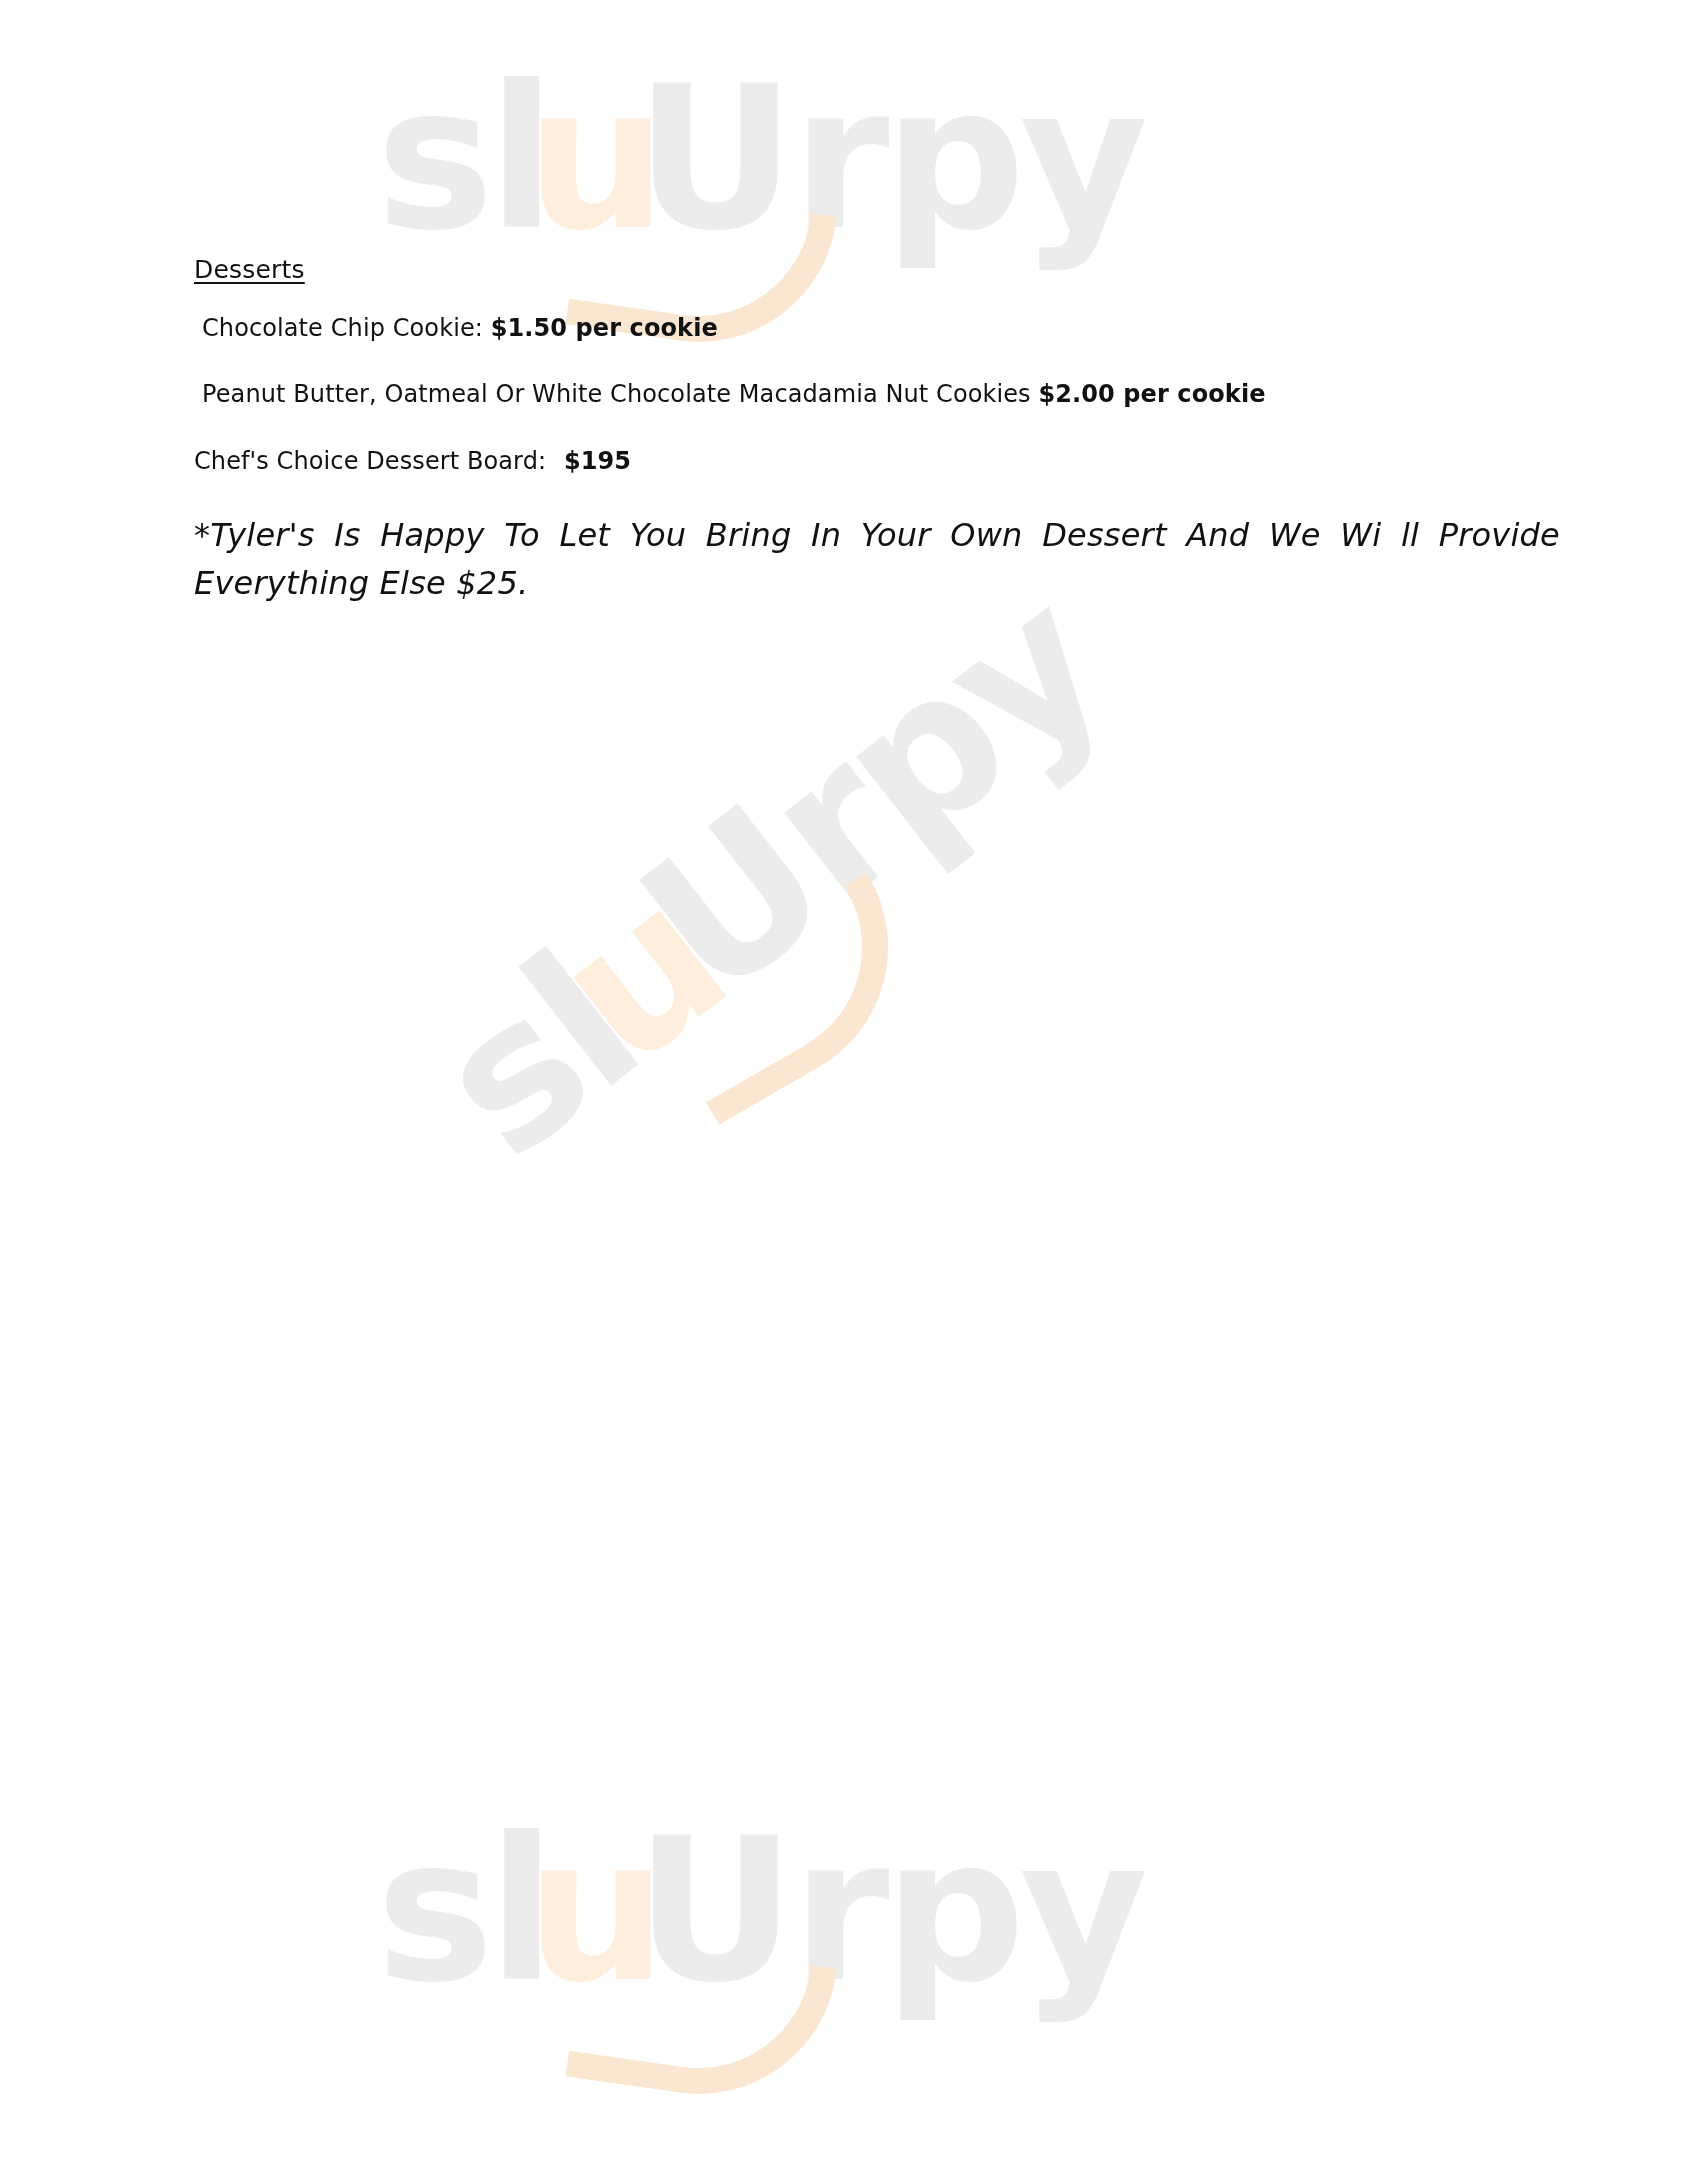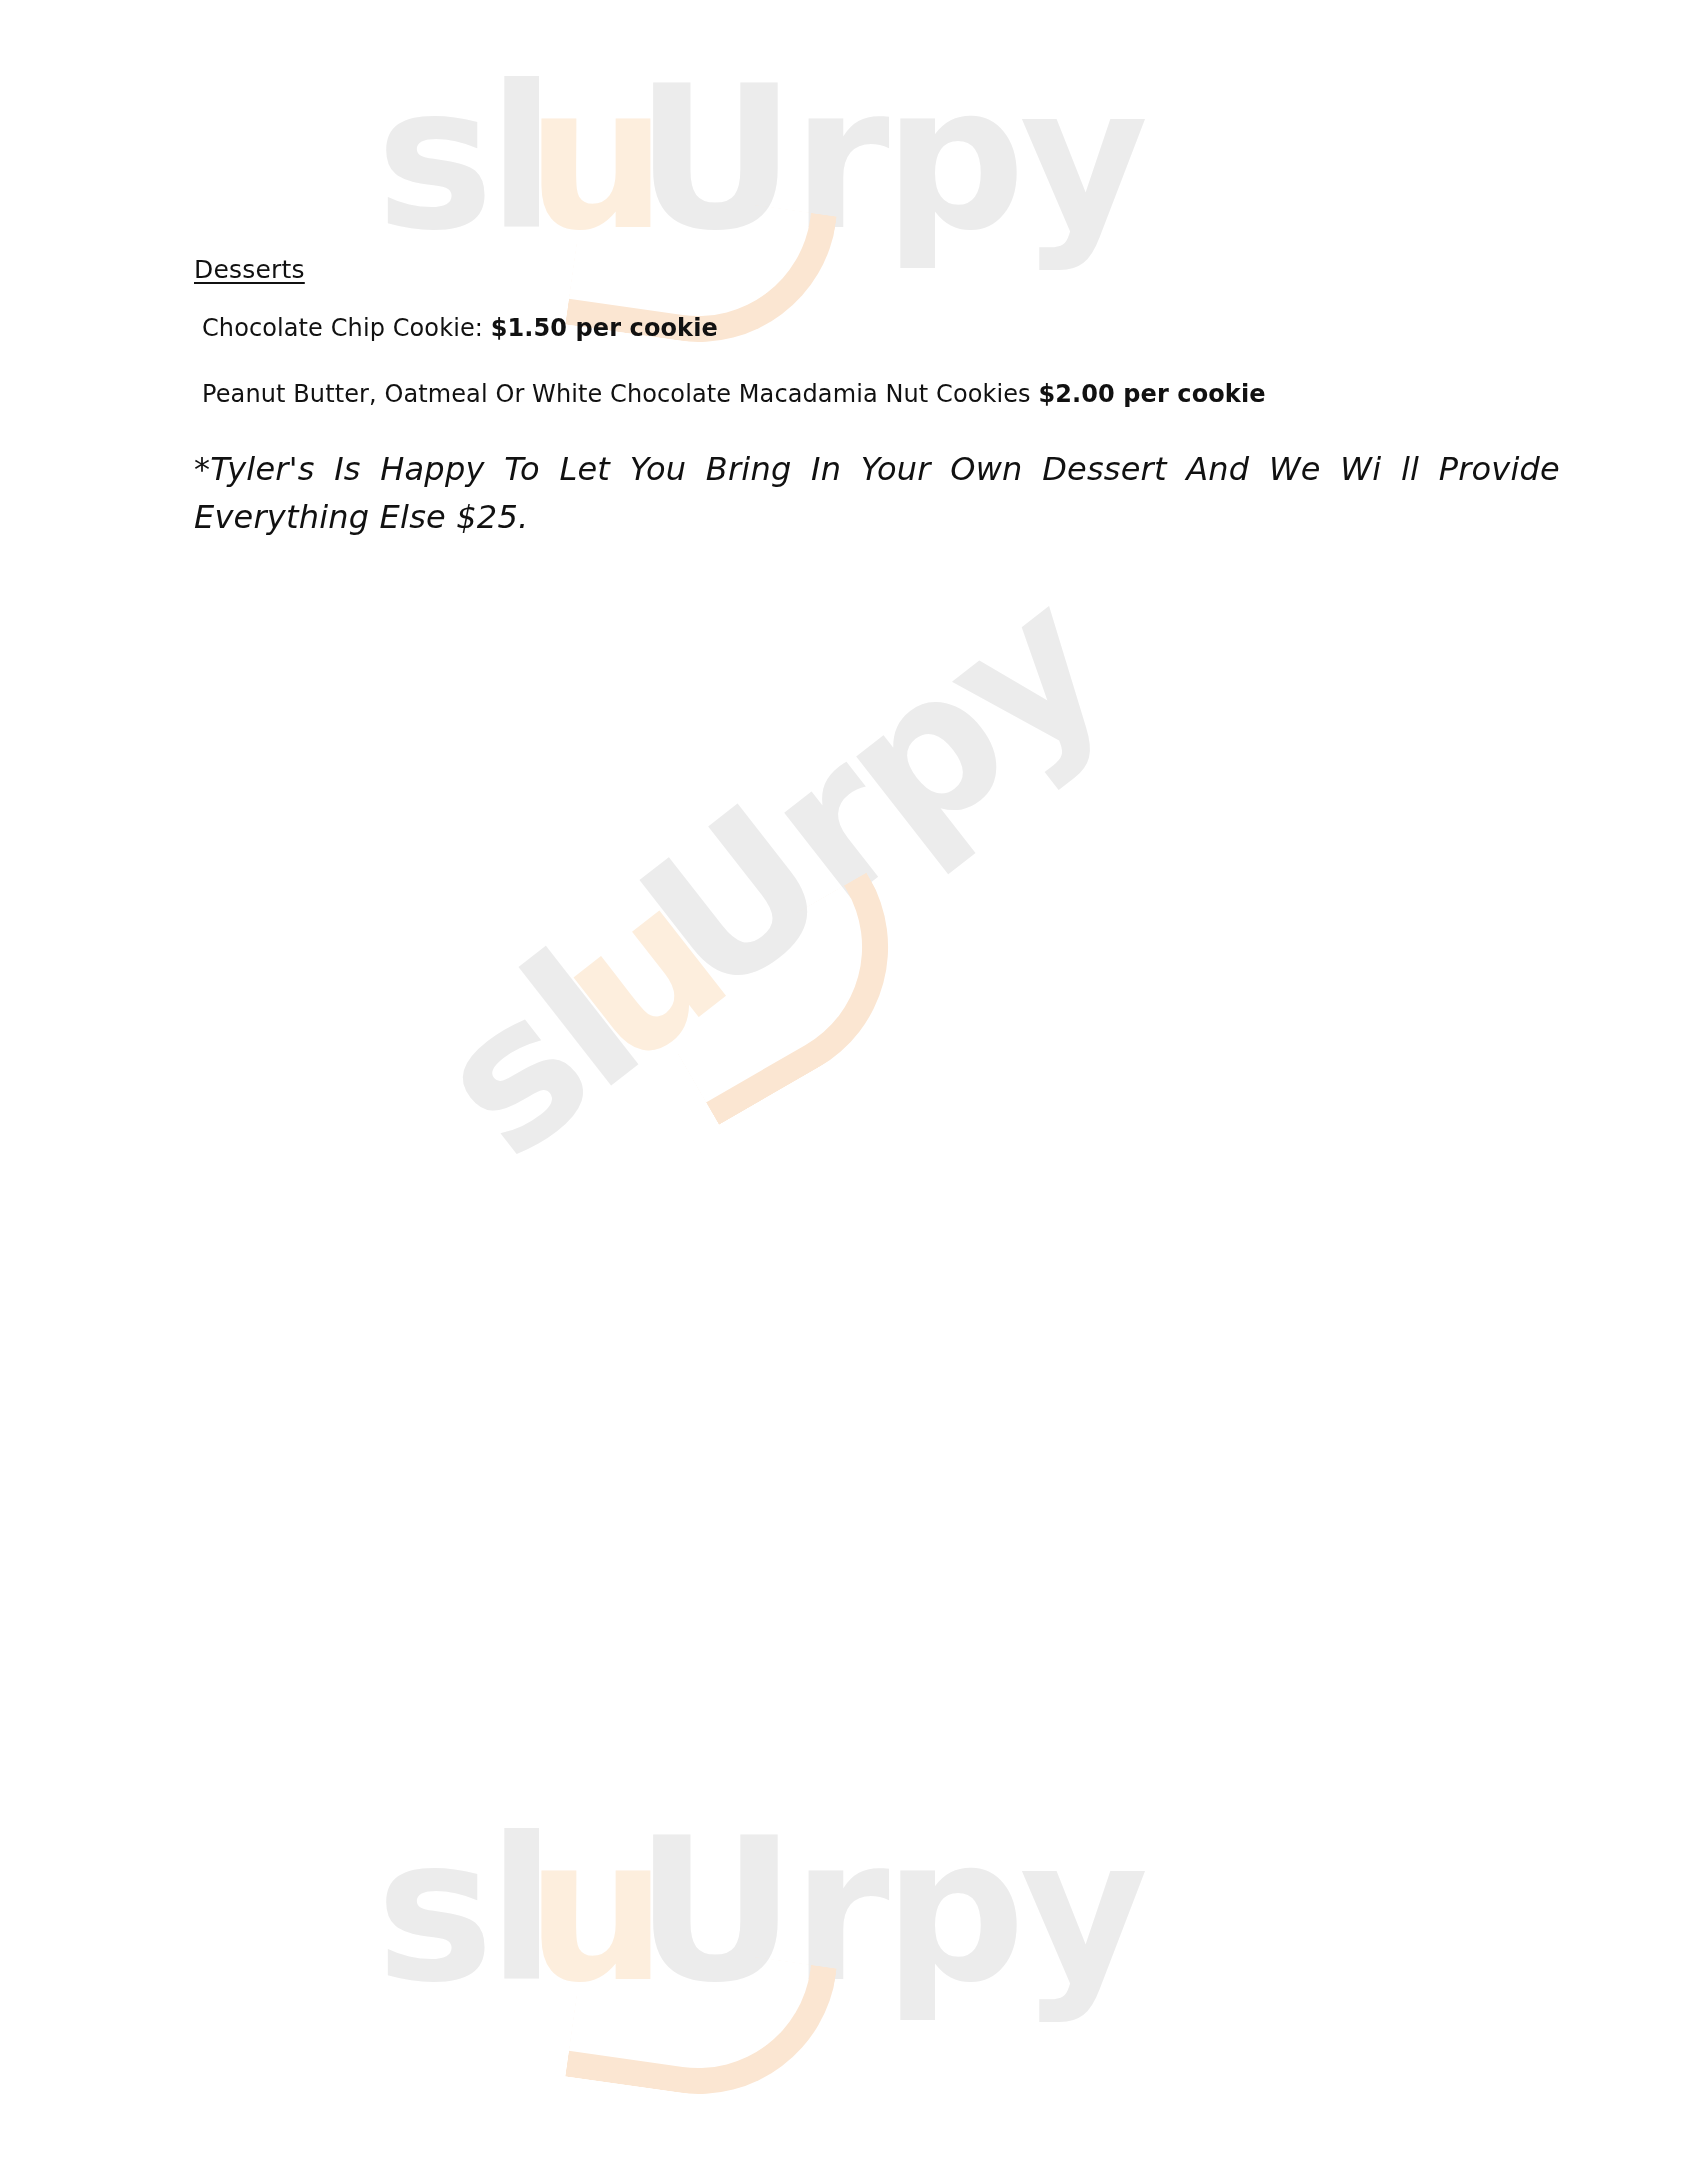--- a/index.html
+++ b/index.html
@@ -136,18 +136,22 @@
     <p class="menu-line">
       <span>Chocolate Chip Cookie:</span>
       <span class="price">$1.50 per cookie</span>
     </p>
 
     <p class="menu-line">
       <span>Peanut Butter, Oatmeal Or White Chocolate Macadamia Nut Cookies</span>
       <span class="price">$2.00 per cookie</span>
     </p>
 
+    <p class="menu-line line-choice">
+      <span>Chef's  Choice  Dessert Board:</span>
+      <span class="price">$195</span>
+    </p>
 
     <p class="note">*Tyler's Is Happy To Let You Bring In Your Own Dessert And We Wi ll Provide Everything Else $25.</p>
 
   </div>
 </div>
 
 
 </body></html>

